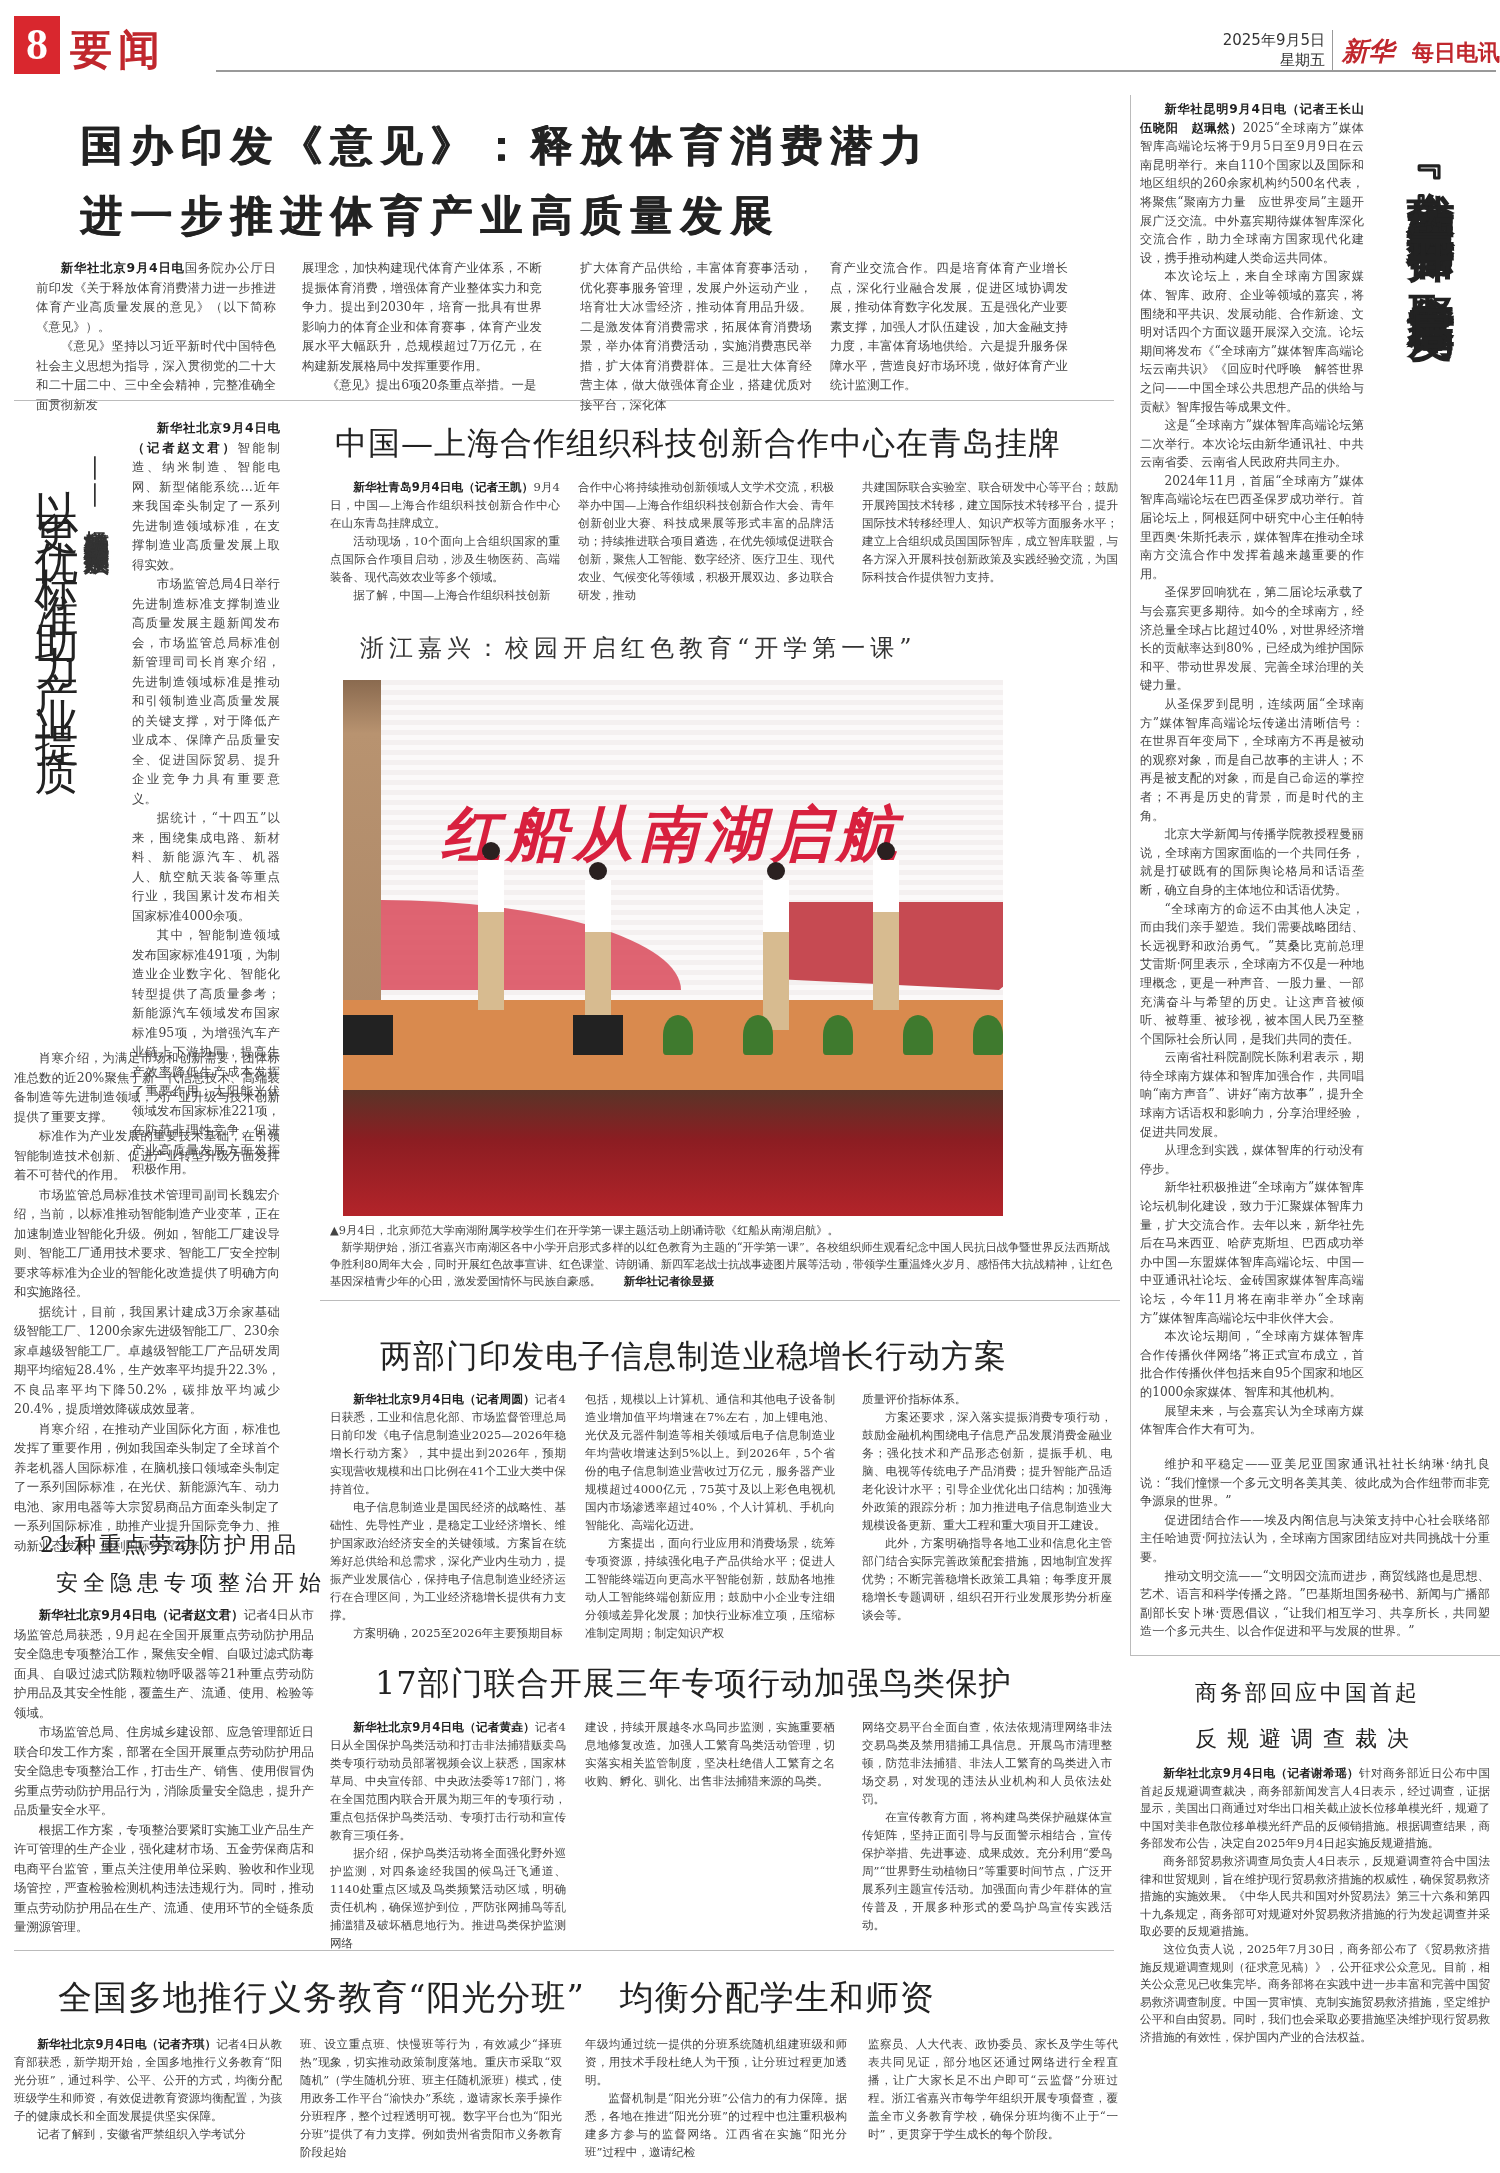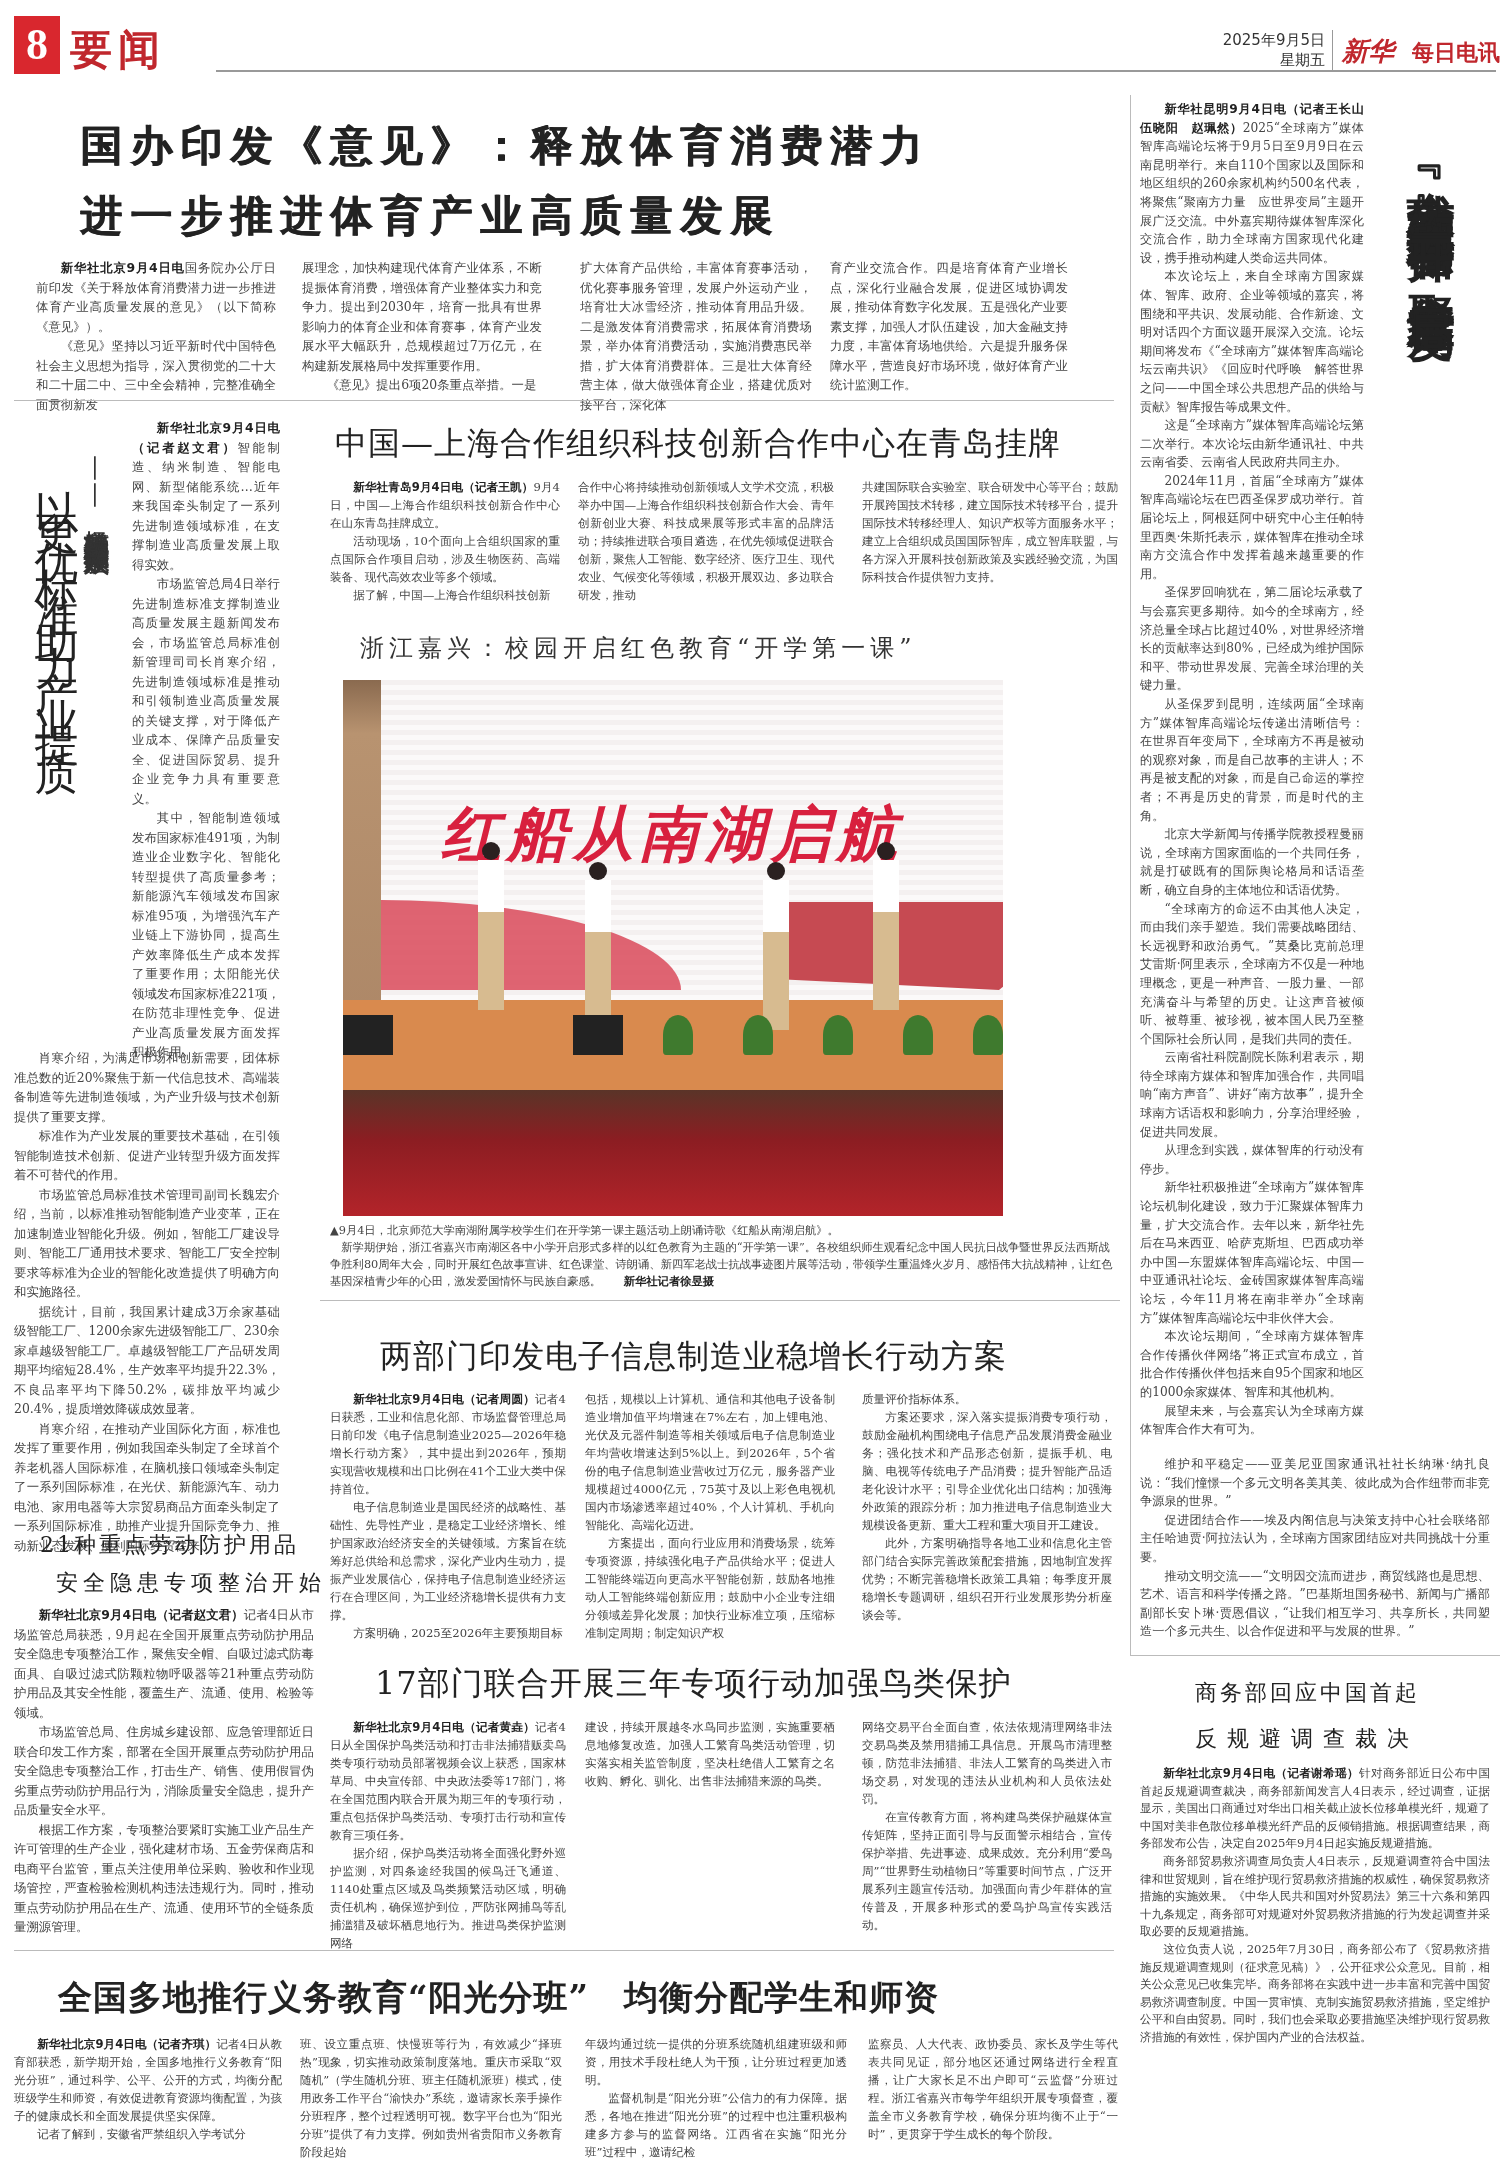--- a/index.html
+++ b/index.html
@@ -63,20 +63,21 @@
 <div class="abs col" style="left:830px;top:258px;width:238px">
     <p style="text-indent:0">育产业交流合作。四是培育体育产业增长点，深化行业融合发展，促进区域协调发展，推动体育数字化发展。五是强化产业要素支撑，加强人才队伍建设，加大金融支持力度，丰富体育场地供给。六是提升服务保障水平，营造良好市场环境，做好体育产业统计监测工作。</p>
   </div>
 <div class="abs rule" style="left:14px;top:400px;width:1100px"></div>
 
 <div class="abs vtitle" style="left:28px;top:455px;height:600px">以更优标准助力产业提质</div>
 <div class="abs vsub" style="left:80px;top:455px;height:560px">——市场监管总局详解先进制造领域标准体系建设成效</div>
 <div class="abs col" style="left:132px;top:418px;width:148px">
   <p><b>新华社北京9月4日电（记者赵文君）</b><span>智能制造、纳米制造、智能电网、新型储能系统…近年来我国牵头制定了一系列先进制造领域标准，在支撑制造业高质量发展上取得实效。</span></p>
   <p>市场监管总局4日举行先进制造标准支撑制造业高质量发展主题新闻发布会，市场监管总局标准创新管理司司长肖寒介绍，先进制造领域标准是推动和引领制造业高质量发展的关键支撑，对于降低产业成本、保障产品质量安全、促进国际贸易、提升企业竞争力具有重要意义。</p>
+  <p>据统计，“十四五”以来，围绕集成电路、新材料、新能源汽车、机器人、航空航天装备等重点行业，我国累计发布相关国家标准4000余项。</p>
   <p>其中，智能制造领域发布国家标准491项，为制造业企业数字化、智能化转型提供了高质量参考；新能源汽车领域发布国家标准95项，为增强汽车产业链上下游协同，提高生产效率降低生产成本发挥了重要作用；太阳能光伏领域发布国家标准221项，在防范非理性竞争、促进产业高质量发展方面发挥积极作用。</p>
 </div>
 <div class="abs col" style="left:14px;top:1048px;width:266px">
   <p>肖寒介绍，为满足市场和创新需要，团体标准总数的近20%聚焦于新一代信息技术、高端装备制造等先进制造领域，为产业升级与技术创新提供了重要支撑。</p>
   <p>标准作为产业发展的重要技术基础，在引领智能制造技术创新、促进产业转型升级方面发挥着不可替代的作用。</p>
   <p>市场监管总局标准技术管理司副司长魏宏介绍，当前，以标准推动智能制造产业变革，正在加速制造业智能化升级。例如，智能工厂建设导则、智能工厂通用技术要求、智能工厂安全控制要求等标准为企业的智能化改造提供了明确方向和实施路径。</p>
   <p>据统计，目前，我国累计建成3万余家基础级智能工厂、1200余家先进级智能工厂、230余家卓越级智能工厂。卓越级智能工厂产品研发周期平均缩短28.4%，生产效率平均提升22.3%，不良品率平均下降50.2%，碳排放平均减少20.4%，提质增效降碳成效显著。</p>
   <p>肖寒介绍，在推动产业国际化方面，标准也发挥了重要作用，例如我国牵头制定了全球首个养老机器人国际标准，在脑机接口领域牵头制定了一系列国际标准，在光伏、新能源汽车、动力电池、家用电器等大宗贸易商品方面牵头制定了一系列国际标准，助推产业提升国际竞争力、推动新业态发展、便利国际经贸往来。</p>
 </div>
 
@@ -152,21 +153,21 @@
 </div>
 <div class="abs col" style="left:585px;top:1718px;width:250px;font-size:11.6px;line-height:18px">
   <p style="text-indent:0">建设，持续开展越冬水鸟同步监测，实施重要栖息地修复改造。加强人工繁育鸟类活动管理，切实落实相关监管制度，坚决杜绝借人工繁育之名收购、孵化、驯化、出售非法捕猎来源的鸟类。</p>
 </div>
 <div class="abs col" style="left:862px;top:1718px;width:250px;font-size:11.6px;line-height:18px">
   <p style="text-indent:0">网络交易平台全面自查，依法依规清理网络非法交易鸟类及禁用猎捕工具信息。开展鸟市清理整顿，防范非法捕猎、非法人工繁育的鸟类进入市场交易，对发现的违法从业机构和人员依法处罚。</p>
   <p>在宣传教育方面，将构建鸟类保护融媒体宣传矩阵，坚持正面引导与反面警示相结合，宣传保护举措、先进事迹、成果成效。充分利用“爱鸟周”“世界野生动植物日”等重要时间节点，广泛开展系列主题宣传活动。加强面向青少年群体的宣传普及，开展多种形式的爱鸟护鸟宣传实践活动。</p>
 </div>
 <div class="abs rule" style="left:14px;top:1950px;width:1100px"></div>
 
-<div class="abs hd" style="left:58px;top:1975px;font-size:34px;font-weight:bold">全国多地推行义务教育“阳光分班”　均衡分配学生和师资</div>
+<div class="abs hd" style="left:58px;top:1975px;font-size:34px;font-weight:normal">全国多地推行义务教育“阳光分班”　均衡分配学生和师资</div>
 <div class="abs col" style="left:14px;top:2035px;width:268px;font-size:11.6px;line-height:18px">
   <p><b>新华社北京9月4日电（记者齐琪）</b><span>记者4日从教育部获悉，新学期开始，全国多地推行义务教育“阳光分班”，通过科学、公平、公开的方式，均衡分配班级学生和师资，有效促进教育资源均衡配置，为孩子的健康成长和全面发展提供坚实保障。</span></p>
   <p>记者了解到，安徽省严禁组织入学考试分</p>
 </div>
 <div class="abs col" style="left:300px;top:2035px;width:262px;font-size:11.6px;line-height:18px">
     <p style="text-indent:0">班、设立重点班、快慢班等行为，有效减少“择班热”现象，切实推动政策制度落地。重庆市采取“双随机”（学生随机分班、班主任随机派班）模式，使用政务工作平台“渝快办”系统，邀请家长亲手操作分班程序，整个过程透明可视。数字平台也为“阳光分班”提供了有力支撑。例如贵州省贵阳市义务教育阶段起始</p>
   </div>
 <div class="abs col" style="left:585px;top:2035px;width:262px;font-size:11.6px;line-height:18px">
   <p style="text-indent:0">年级均通过统一提供的分班系统随机组建班级和师资，用技术手段杜绝人为干预，让分班过程更加透明。</p>
   <p>监督机制是“阳光分班”公信力的有力保障。据悉，各地在推进“阳光分班”的过程中也注重积极构建多方参与的监督网络。江西省在实施“阳光分班”过程中，邀请纪检</p>

